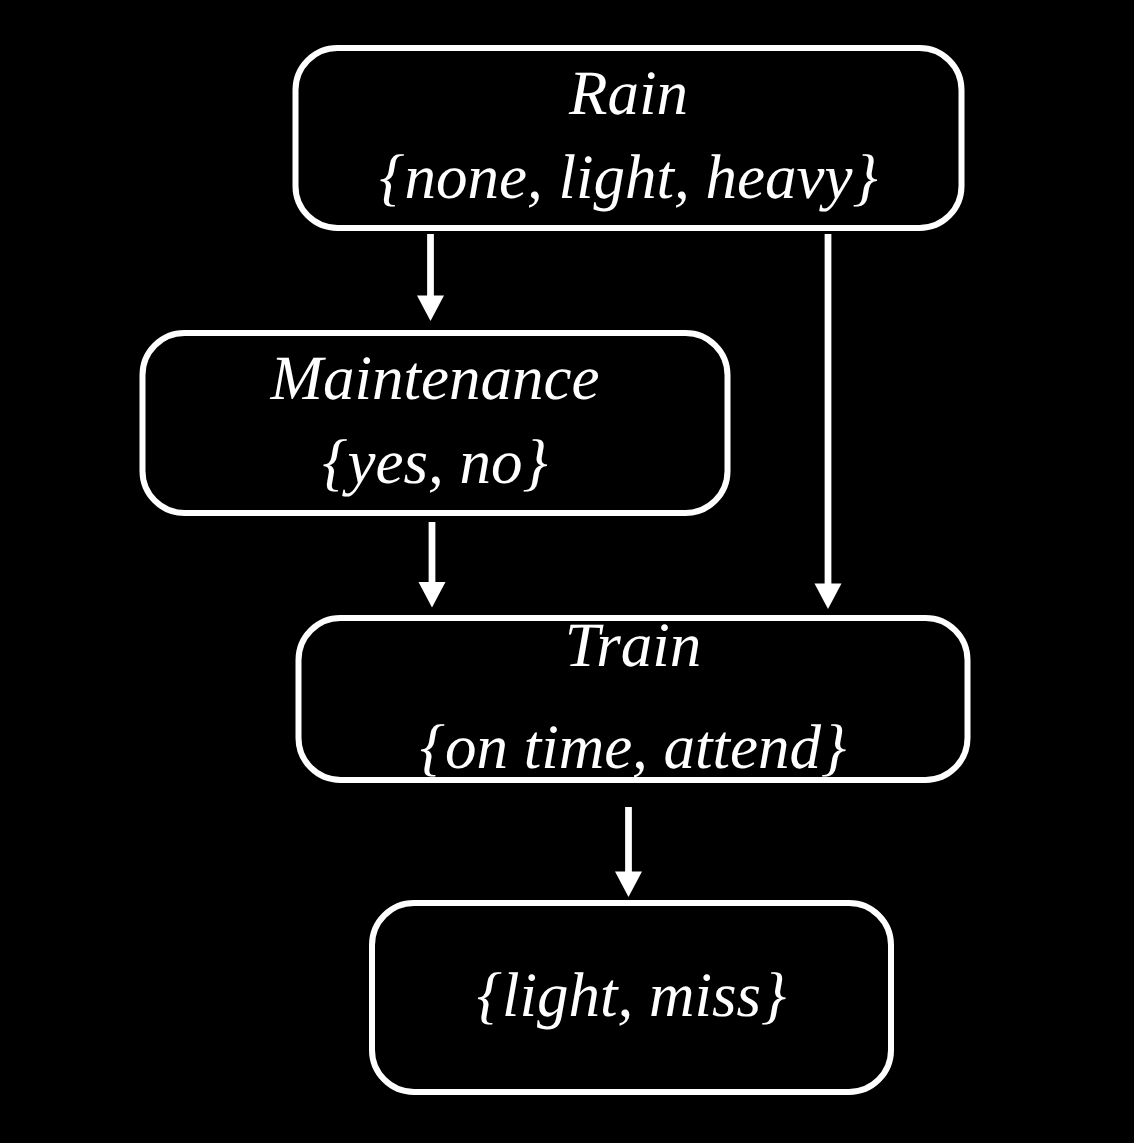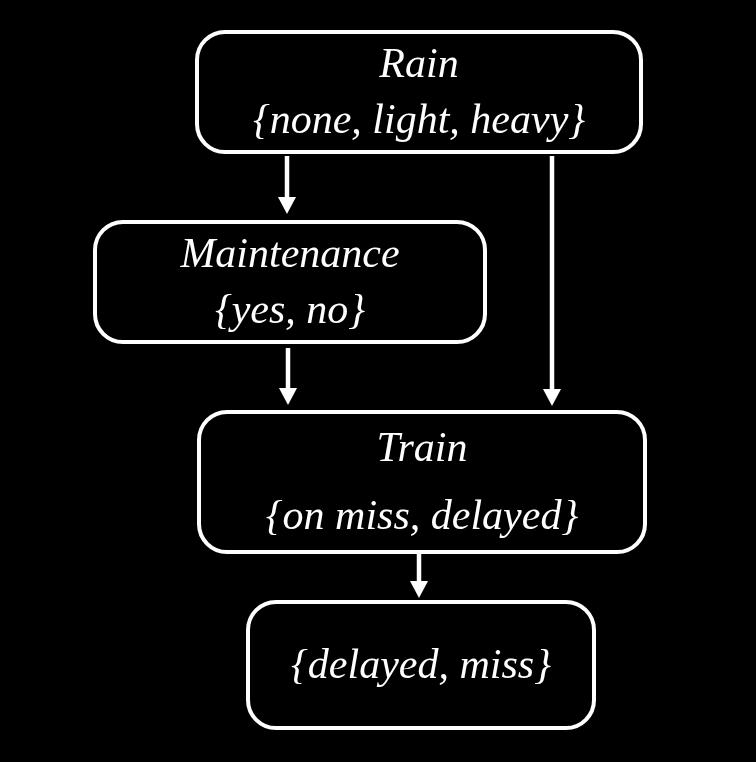--- a/index.html
+++ b/index.html
@@ -32,21 +32,21 @@
     align-items: center;
     justify-content: center;
     text-align: center;
     font-style: italic;
     font-size: 42px;
     line-height: 1.33;
     white-space: nowrap;
   }
   .node-rain        { left: 195px; top: 30px;  width: 448px; height: 124px; }
   .node-maintenance { left: 93px;  top: 220px; width: 394px; height: 124px; }
-  .node-train       { left: 197px; top: 410px; width: 450px; height: 144px; gap: 12px; }
+  .node-train       { left: 197px; top: 410px; width: 450px; height: 112px; gap: 12px; }
   .node-appointment { left: 246px; top: 600px; width: 350px; height: 130px; }
   svg.edges {
     position: absolute;
     left: 0; top: 0;
     pointer-events: none;
   }
   svg.edges line    { stroke: #ffffff; stroke-width: 4.5; }
   svg.edges polygon { fill: #ffffff; }
 </style>
 </head>
@@ -78,20 +78,20 @@
     <div>{yes, no}</div>
   </div>
 
   <div class="node node-rain">
     <div>Rain</div>
     <div>{none, light, heavy}</div>
   </div>
 
   <div class="node node-train">
     <div>Train</div>
-    <div>{on miss, delayed}</div>
+    <div>{on time, attend}</div>
   </div>
 
   <div class="node node-appointment">
-    <div>{delayed, miss}</div>
+    <div>{light, miss}</div>
   </div>
 
 </div>
 
 </body></html>

